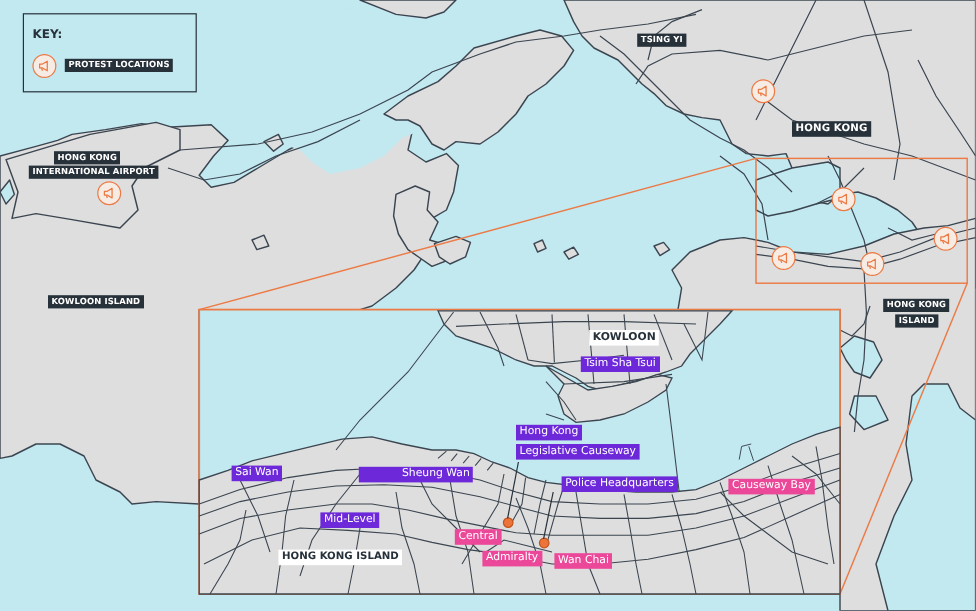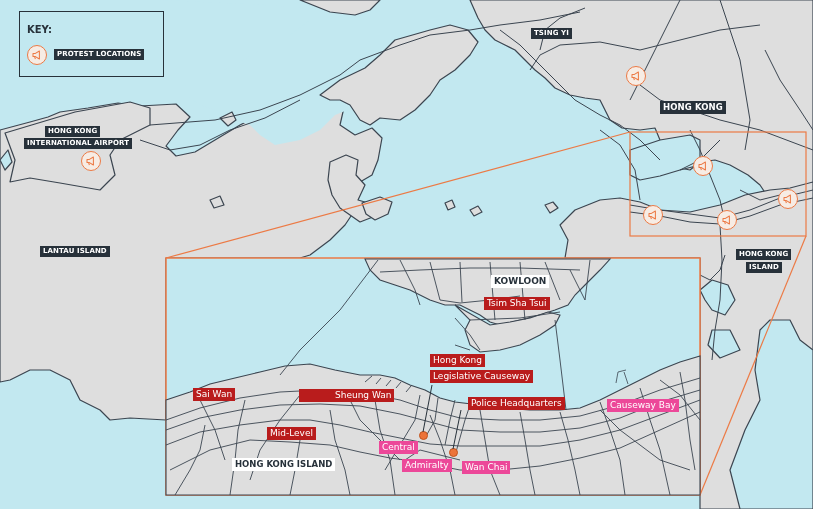--- a/index.html
+++ b/index.html
@@ -1,21 +1,21 @@
 <!DOCTYPE html>
 <html><head>
 <meta charset="utf-8">
 <style>
   html,body{margin:0;padding:0;}
   body{width:813px;height:509px;overflow:hidden;background:#c2e8f0;position:relative;font-family:"Liberation Sans",sans-serif;}
   #map{position:absolute;left:0;top:0;width:813px;height:509px;}
   .lbl{position:absolute;font-family:"DejaVu Sans",sans-serif;white-space:nowrap;line-height:1;}
   .dark{background:#27313a;color:#fff;font-weight:bold;font-size:7px;padding:2px 3px;letter-spacing:0.1px;}
   .white{background:#fff;color:#27313a;font-weight:bold;font-size:9px;padding:2px 3px;}
-  .orange{background:#b91c1c;color:#fff;font-size:9px;padding:2px 3px;}
+  .orange{background:#6d28d9;color:#fff;font-size:9px;padding:2px 3px;}
   .dark2{background:#ec4899;color:#fff;font-size:9px;padding:2px 3px;}
   .marker{position:absolute;width:20px;height:20px;border-radius:50%;background:#f7ece4;border:1.5px solid #ec7a45;box-sizing:border-box;display:flex;align-items:center;justify-content:center;}
   .dot{position:absolute;width:9px;height:9px;border-radius:50%;background:#ec7339;border:1px solid #c2541e;box-sizing:border-box;}
   #key{position:absolute;left:19px;top:11px;width:145px;height:66px;border:1px solid #27313a;box-sizing:border-box;}
   #key-title{position:absolute;left:7px;top:12px;font-family:"DejaVu Sans",sans-serif;font-weight:bold;font-size:10px;color:#27313a;text-align:center;}
   #key-marker{left:7px;top:33px;}
   #key-text{left:34px;top:37px;}
 </style>
 </head>
 <body>
@@ -152,21 +152,21 @@
         <use href="#mega"></use>
       </svg>
   </div>
   <div class="lbl dark" id="key-text">PROTEST LOCATIONS</div>
 </div>
 
 <div class="lbl dark" style="left:505px;top:28px;margin-left:26px;">TSING YI</div>
 <div class="lbl dark" style="left:660px;top:101px;font-size:8.5px;">HONG KONG</div>
 <div class="lbl dark" style="left:45px;top:126px;">HONG KONG</div>
 <div class="lbl dark" style="left:24px;top:138px;">INTERNATIONAL AIRPORT</div>
-<div class="lbl dark" style="left:40px;top:246px;">LANTAU ISLAND</div>
+<div class="lbl dark" style="left:40px;top:246px;">KOWLOON ISLAND</div>
 <div class="lbl dark" style="left:736px;top:249px;">HONG KONG</div>
 <div class="lbl dark" style="left:746px;top:262px;">ISLAND</div>
 
 <div class="marker" style="left:81px;top:151px;">
     <svg width="16" height="16">
       <use href="#mega"></use>
     </svg>
   </div>
 <div class="marker" style="left:626px;top:66px;">
     <svg width="16" height="16">

